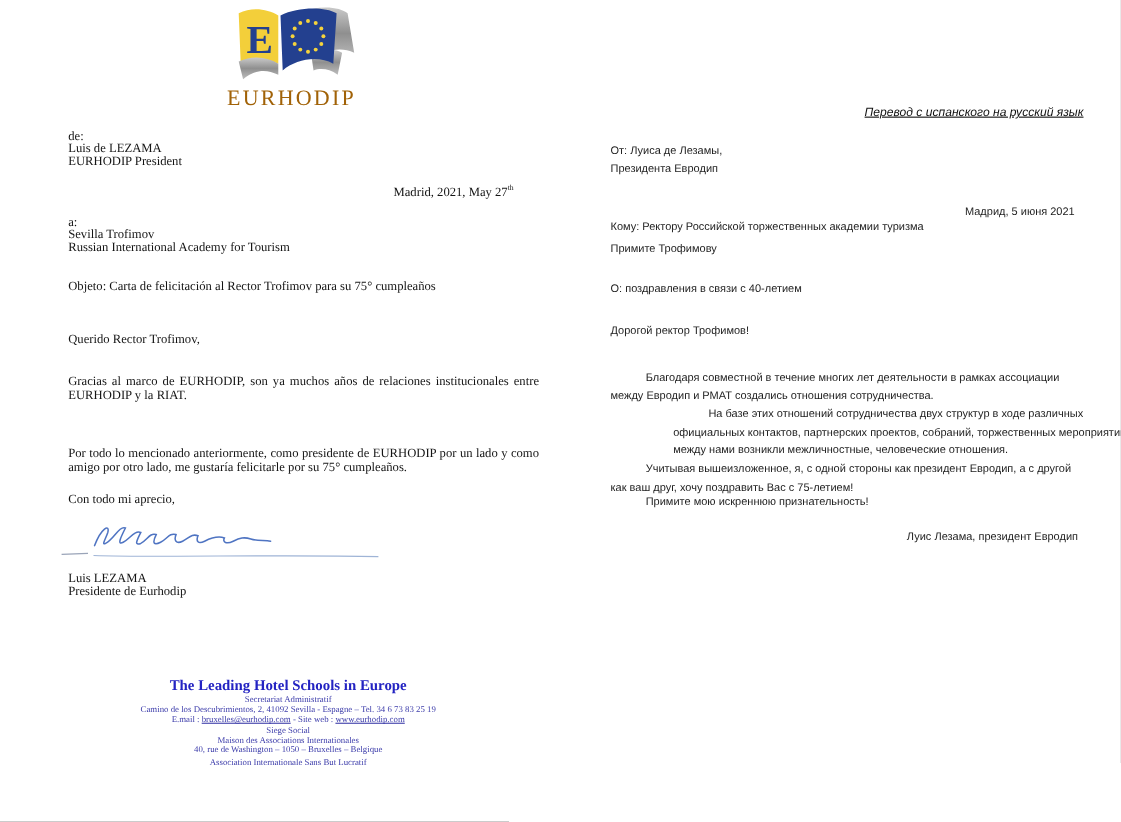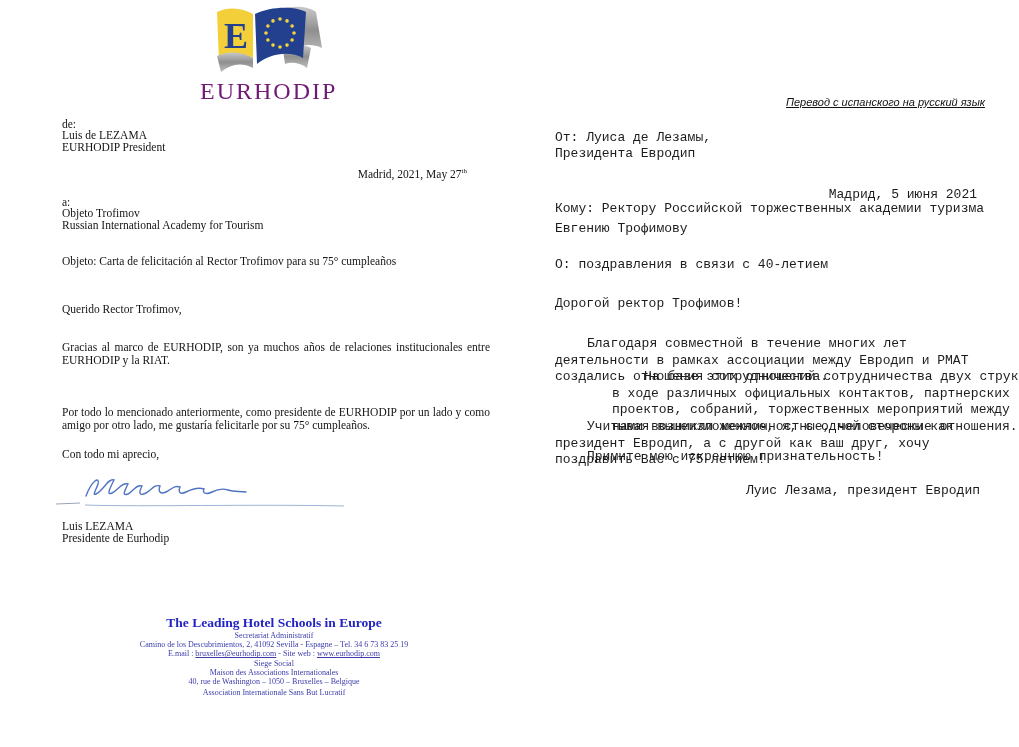--- a/index.html
+++ b/index.html
@@ -15,23 +15,23 @@
     color: #1a1a1a;
   }
   .abs { position: absolute; }
 
   
   .logo-wrap { left: 200px; top: 6px; width: 130px; }
   .logo-flags { display:block; margin: 0 auto; }
   .logo-text {
     text-align: center;
     font-family: "Liberation Serif", serif;
-    font-size: 24px;
+    font-size: 20px;
     letter-spacing: 2px;
-    color: #701a75;
+    color: #a16207;
     margin-top: 2px;
   }
 
   
   .trans-note {
     left: 555px; top: 96px; width: 430px;
     text-align: right;
     font-family: "Liberation Sans", sans-serif;
     font-size: 11px;
     font-style: italic;
@@ -48,36 +48,36 @@
   .es-subject { left: 62px; top: 255px; width: 440px; }
   .es-salutation { left: 62px; top: 303px; }
   .es-body1 { left: 62px; top: 341px; width: 428px; text-align: justify; line-height: 13.4px; }
   .es-body2 { left: 62px; top: 406px; width: 428px; text-align: justify; line-height: 13.4px; }
   .es-closing { left: 62px; top: 448px; }
   .es-signer { left: 62px; top: 521px; line-height: 11.5px; }
 
   .signature-svg { left: 52px; top: 468px; }
 
   
-  .ru { font-family: Liberation Mono, monospace; font-size: 13px; color: #1c1c1c; }
+  .ru { font-family: Liberation Sans, sans-serif; font-size: 10px; color: #1c1c1c; }
   .ru-from { left: 555px; top: 130px; line-height: 16px; }
   .ru-date { left: 555px; top: 163px; width: 422px; text-align: right; margin-top: 24px; }
   .ru-to1 { left: 555px; top: 201px; }
   .ru-to2 { left: 555px; top: 221px; }
   .ru-subject { left: 555px; top: 257px; }
   .ru-salutation { left: 555px; top: 296px; }
   .ru-para { width: 433px; line-height: 16.6px; text-indent: 32px; }
   .ru-p1 { left: 555px; top: 336px; }
   .ru-p2 { left: 586px; top: 369px; margin-left: 26px; }
   .ru-p3 { left: 555px; top: 419px; }
   .ru-p4 { left: 555px; top: 449px; }
   .ru-signoff { left: 555px; top: 483px; width: 425px; text-align: right; }
 
   
-  .footer { left: 64px; top: 615px; width: 420px; text-align: center; }
+  .footer { left: 52px; top: 615px; width: 420px; text-align: center; }
   .footer-title {
     font-family: "Liberation Serif", serif;
     font-weight: bold;
     font-size: 13.5px;
     color: #2323c2;
   }
   .footer-line {
     font-family: "Liberation Serif", serif;
     font-size: 8px;
     line-height: 9.2px;
@@ -140,21 +140,21 @@
     <div>Luis de LEZAMA</div>
     <div>EURHODIP President</div>
   </div>
 
   <div class="abs es es-date">
     <span>Madrid, 2021, May 27</span><sup>th</sup>
   </div>
 
   <div class="abs es es-to">
     <div>a:</div>
-    <div>Objeto Trofimov</div>
+    <div>Sevilla Trofimov</div>
     <div>Russian International Academy for Tourism</div>
   </div>
 
   <div class="abs es es-subject">Objeto: Carta de felicitación al Rector Trofimov para su 75° cumpleaños</div>
 
   <div class="abs es es-salutation">Querido Rector Trofimov,</div>
 
   <div class="abs es es-body1">
     <div>Gracias al marco de EURHODIP, son ya muchos años de relaciones institucionales entre EURHODIP y la RIAT.</div>
   </div>
@@ -175,21 +175,21 @@
   </div>
 
   <div class="abs ru ru-from">
     <div>От: Луиса де Лезамы,</div>
     <div>Президента Евродип</div>
   </div>
 
   <div class="abs ru ru-date">Мадрид, 5 июня 2021</div>
 
   <div class="abs ru ru-to1">Кому: Ректору Российской торжественных академии туризма</div>
-  <div class="abs ru ru-to2">Евгению Трофимову</div>
+  <div class="abs ru ru-to2">Примите Трофимову</div>
 
   <div class="abs ru ru-subject">О: поздравления в связи с 40-летием</div>
 
   <div class="abs ru ru-salutation">Дорогой ректор Трофимов!</div>
 
   <div class="abs ru ru-para ru-p1">Благодаря совместной в течение многих лет деятельности в рамках ассоциации между Евродип и РМАТ создались отношения сотрудничества.</div>
   <div class="abs ru ru-para ru-p2">На базе этих отношений сотрудничества двух структур в ходе различных официальных контактов, партнерских проектов, собраний, торжественных мероприятий между нами возникли межличностные, человеческие отношения.</div>
   <div class="abs ru ru-para ru-p3">Учитывая вышеизложенное, я, с одной стороны как президент Евродип, а с другой как ваш друг, хочу поздравить Вас с 75-летием!</div>
   <div class="abs ru ru-para ru-p4">Примите мою искреннюю признательность!</div>
 

